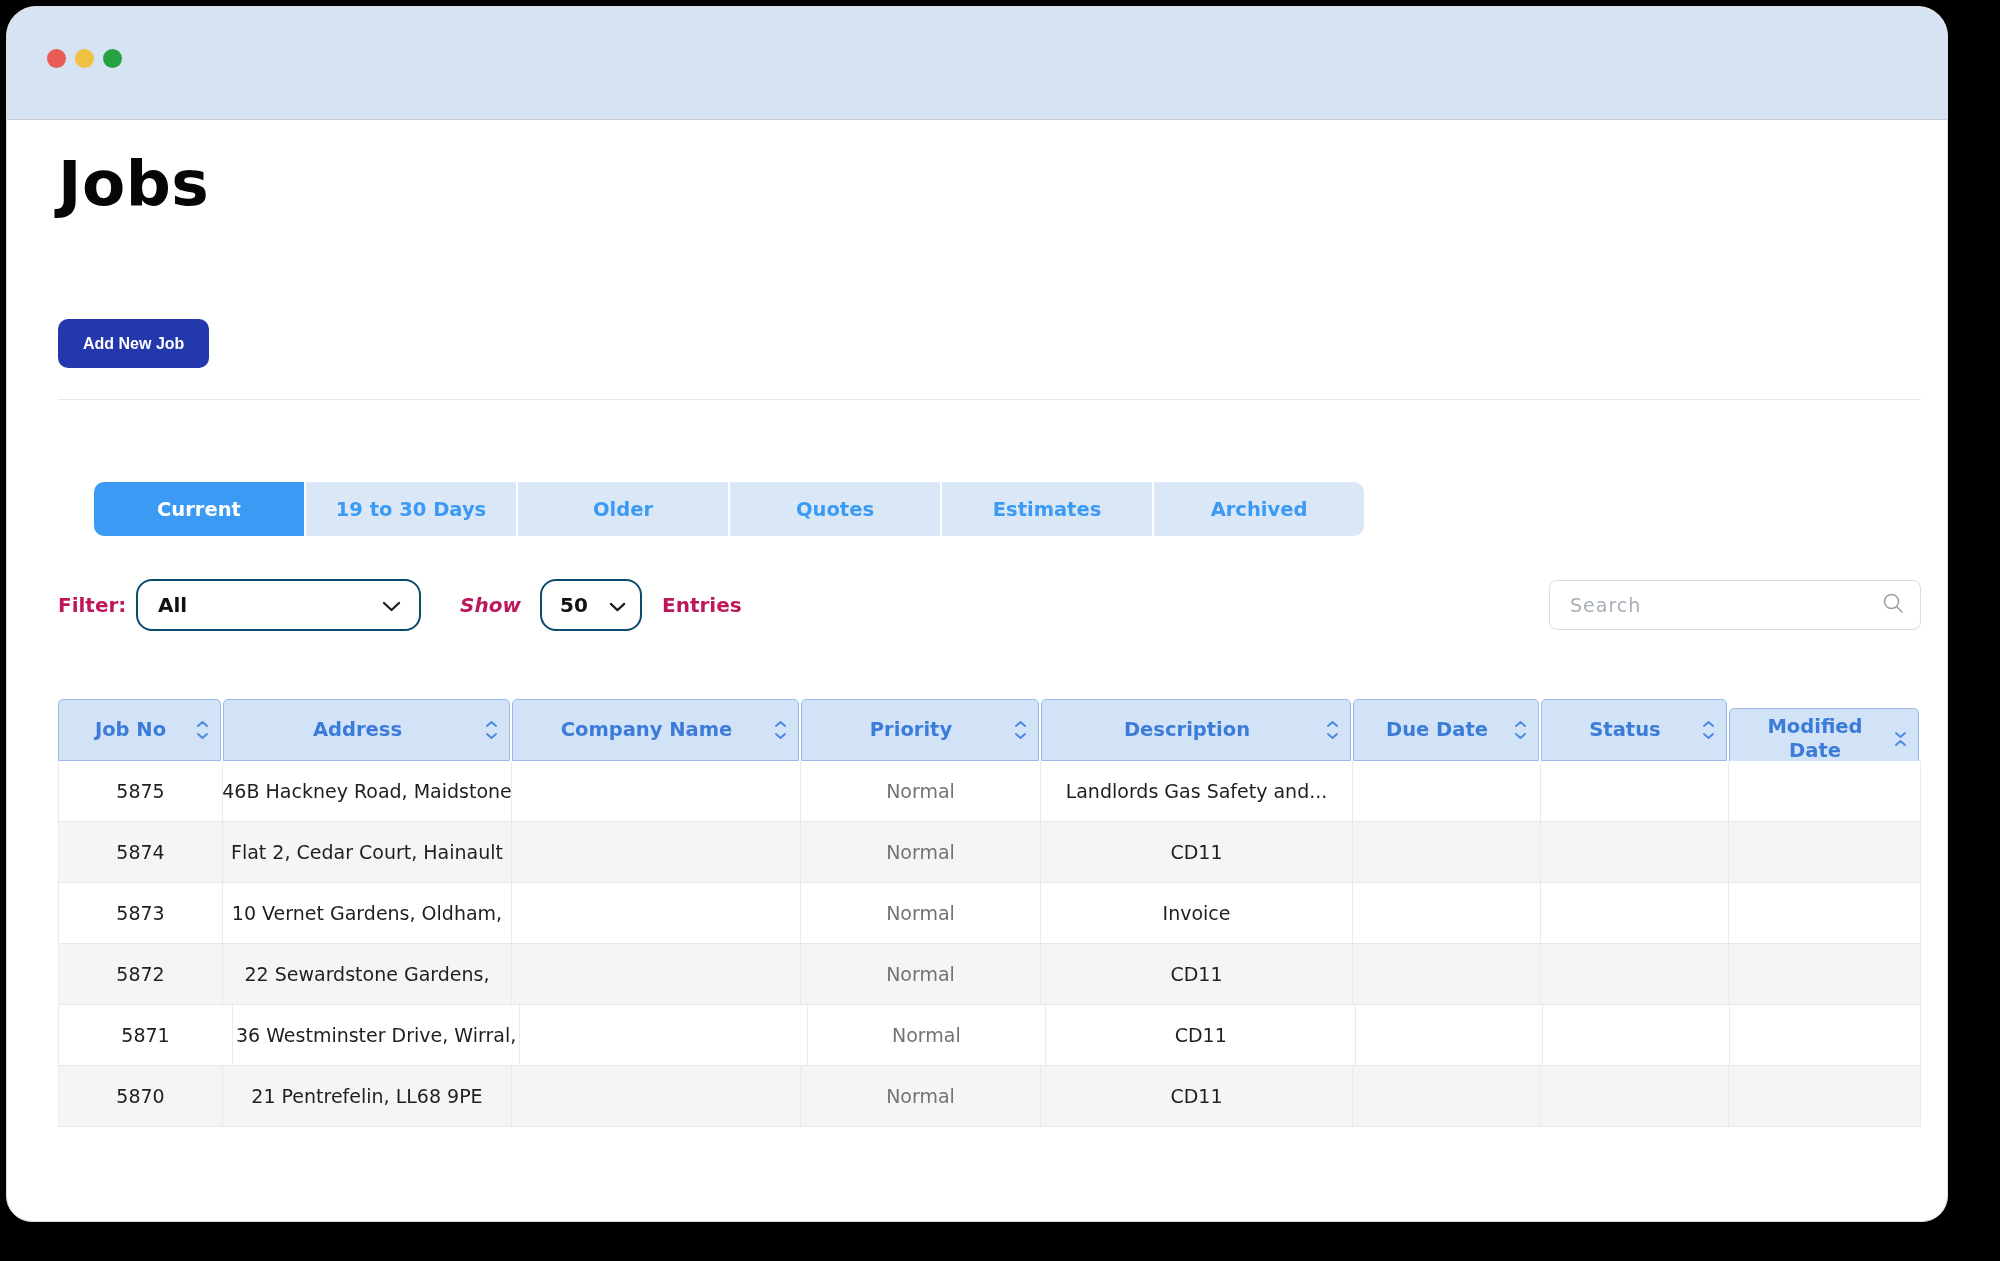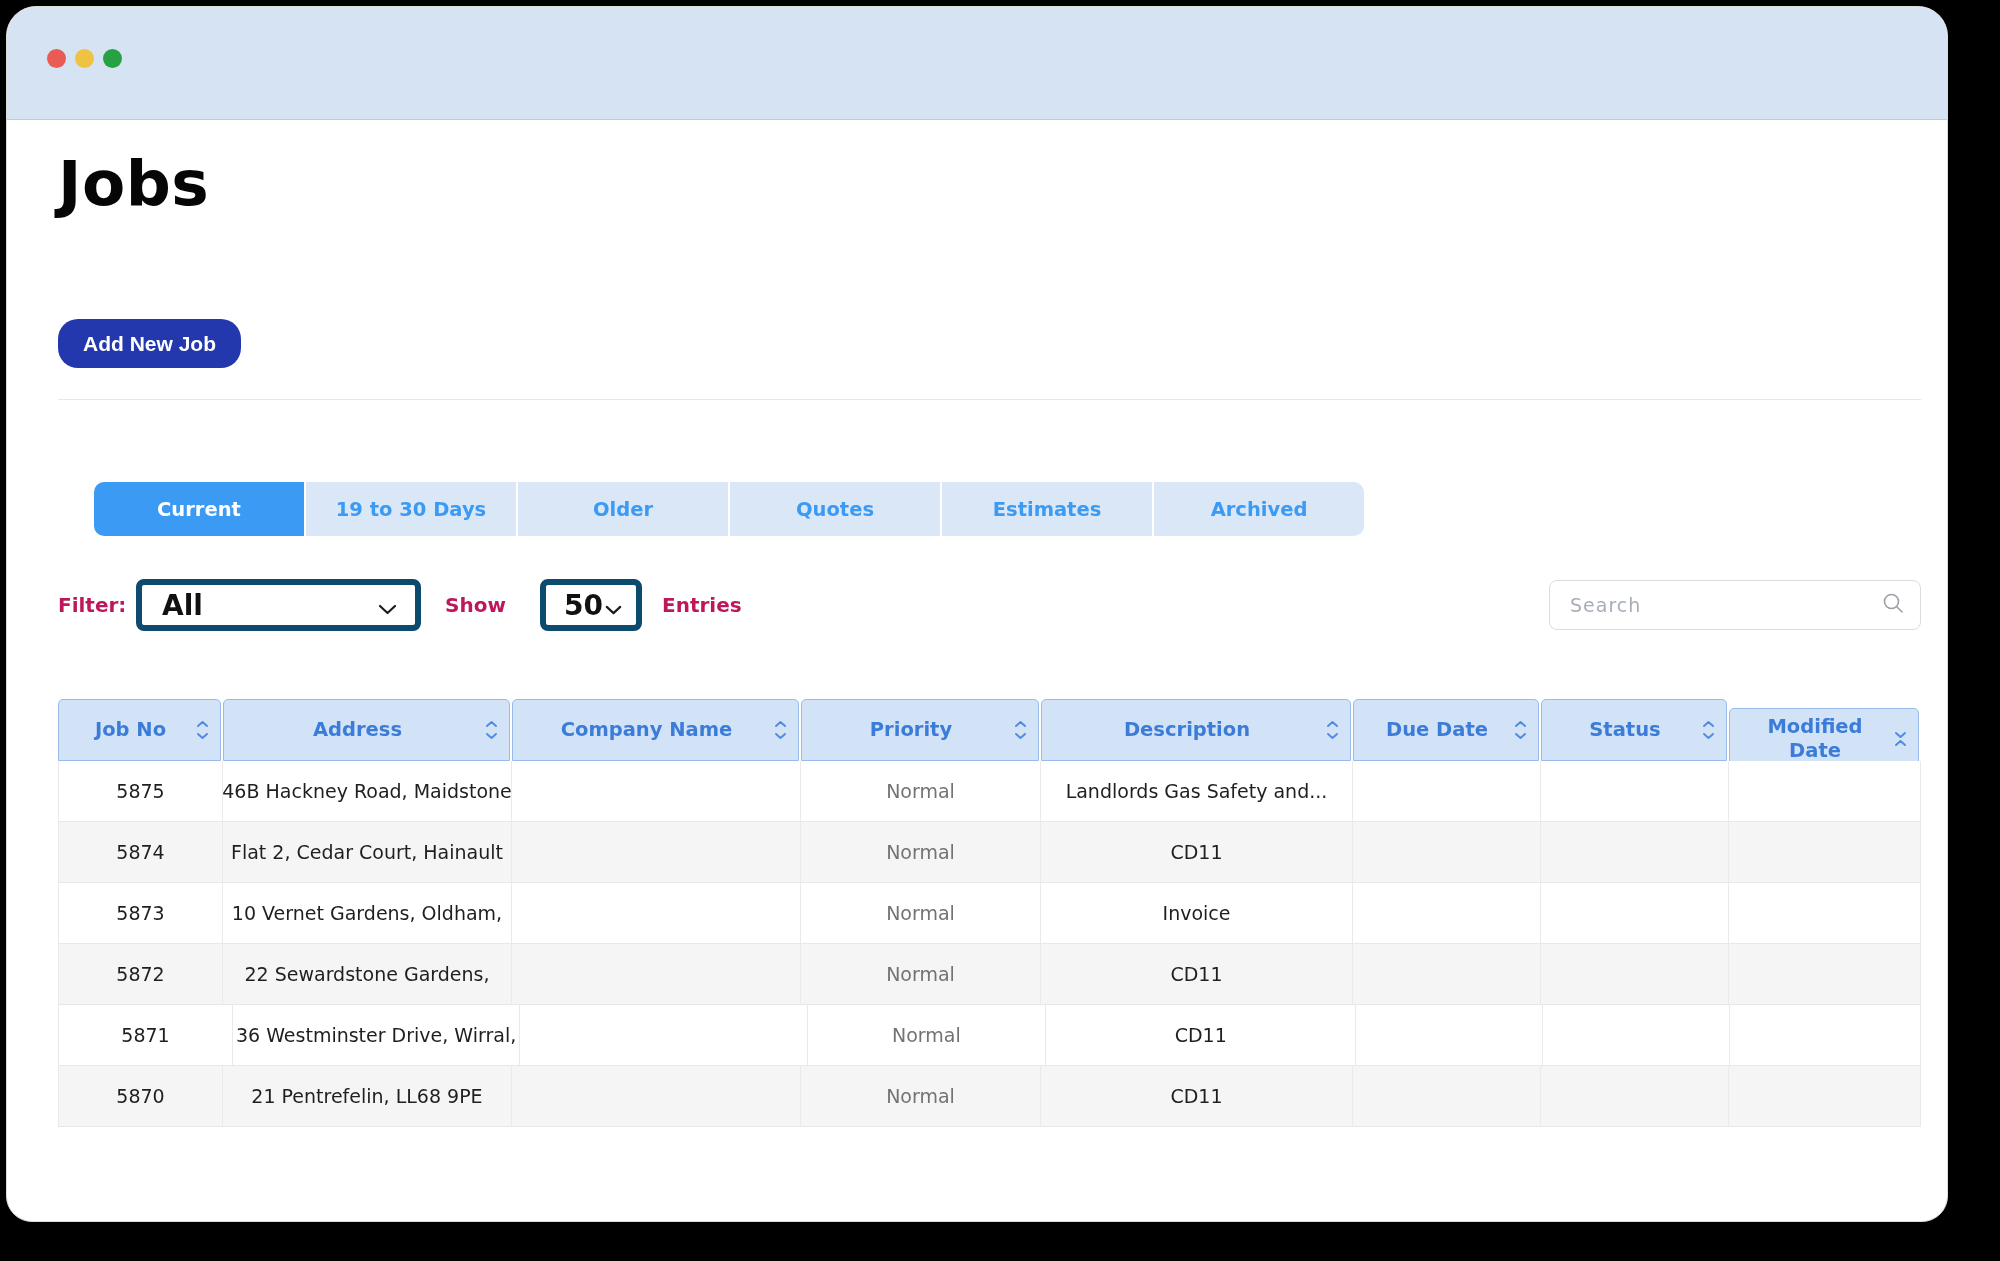--- a/index.html
+++ b/index.html
@@ -27,22 +27,22 @@
   .dots{position:absolute; left:40px; top:42px; display:flex; gap:9px;}
   .dot{width:19px; height:19px; border-radius:50%;}
   .page-title{
     position:absolute; left:51px; top:140px;
     font-size:63px; font-weight:800; color:#060606; letter-spacing:0.5px;
   }
   .add-btn{
     position:absolute; left:51px; top:312px;
     height:49px; padding:0 25px;
     display:flex; align-items:center;
-    color:#fff; font-size:21px; font-weight:600;
-    border:none; border-radius:20px; cursor:pointer;
+    color:#fff; font-size:16px; font-weight:600;
+    border:none; border-radius:10px; cursor:pointer;
   }
   .divider{
     position:absolute; left:51px; top:392px;
     width:1863px; height:1px; background:#E2E8F2;
   }
   .tabs{
     position:absolute; left:51px; top:475px;
     display:flex; gap:2px; height:54px;padding-left:36px;
   }
   .tab{
@@ -53,25 +53,25 @@
   }
   .tab:first-child{border-radius:10px 0 0 10px;}
   .tab:last-child{border-radius:0 10px 10px 0;}
   .filter-bar{position:absolute; left:0; top:572px; width:100%; height:52px;}
   .fb-label{
     position:absolute; height:52px; display:flex; align-items:center;
     font-size:20px; font-weight:700; color:#be185d;
   }
   .dropdown{
     position:absolute; height:52px;
-    border:6px solid #0c4a6e; border-radius:8px;
+    border:2px solid #0c4a6e; border-radius:16px;
     background:#fff; box-sizing:border-box;
     display:flex; align-items:center; justify-content:space-between;
     padding:0 18px 0 20px;
-    font-size:28px; font-weight:600; color:#111;
+    font-size:20px; font-weight:600; color:#111;
     cursor:pointer;
   }
   .searchbox{
     position:absolute; left:1542px; top:1px; width:372px; height:50px;
     border:1px solid #DCDCDC; border-radius:8px;
     background:#fff; box-sizing:border-box;
     display:flex; align-items:center; padding:0 16px 0 18px;
   }
   .searchbox input{
     flex:1; border:none; outline:none;
@@ -155,21 +155,21 @@
 
     <div class="dropdown" style="left:129px; width:285px;">
       <span>All</span>
       <span>
         <svg width="19" height="11" viewBox="0 0 19 11">
             <path d="M2 2 L9.5 9 L17 2" stroke="#1b1b1b" stroke-width="2.2" fill="none" stroke-linecap="round" stroke-linejoin="round"></path>
           </svg>
       </span>
     </div>
 
-    <div class="fb-label" style="left:438px;">Show</div>
+    <div class="fb-label" style="left:453px;font-style:italic;">Show</div>
 
     <div class="dropdown" style="left:533px; width:102px; padding:0 14px 0 18px;">
       <span>50</span>
       <span>
         <svg width="17" height="10" viewBox="0 0 19 11">
             <path d="M2 2 L9.5 9 L17 2" stroke="#1b1b1b" stroke-width="2.4" fill="none" stroke-linecap="round" stroke-linejoin="round"></path>
           </svg>
       </span>
     </div>
 

